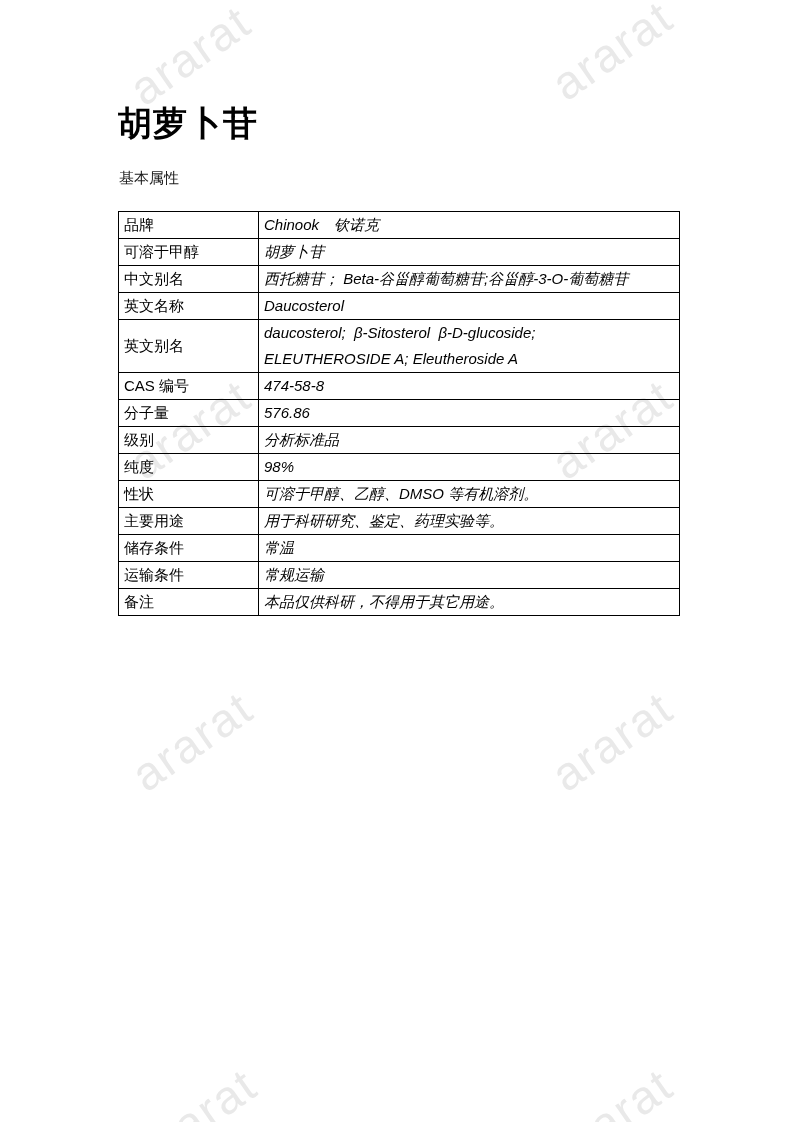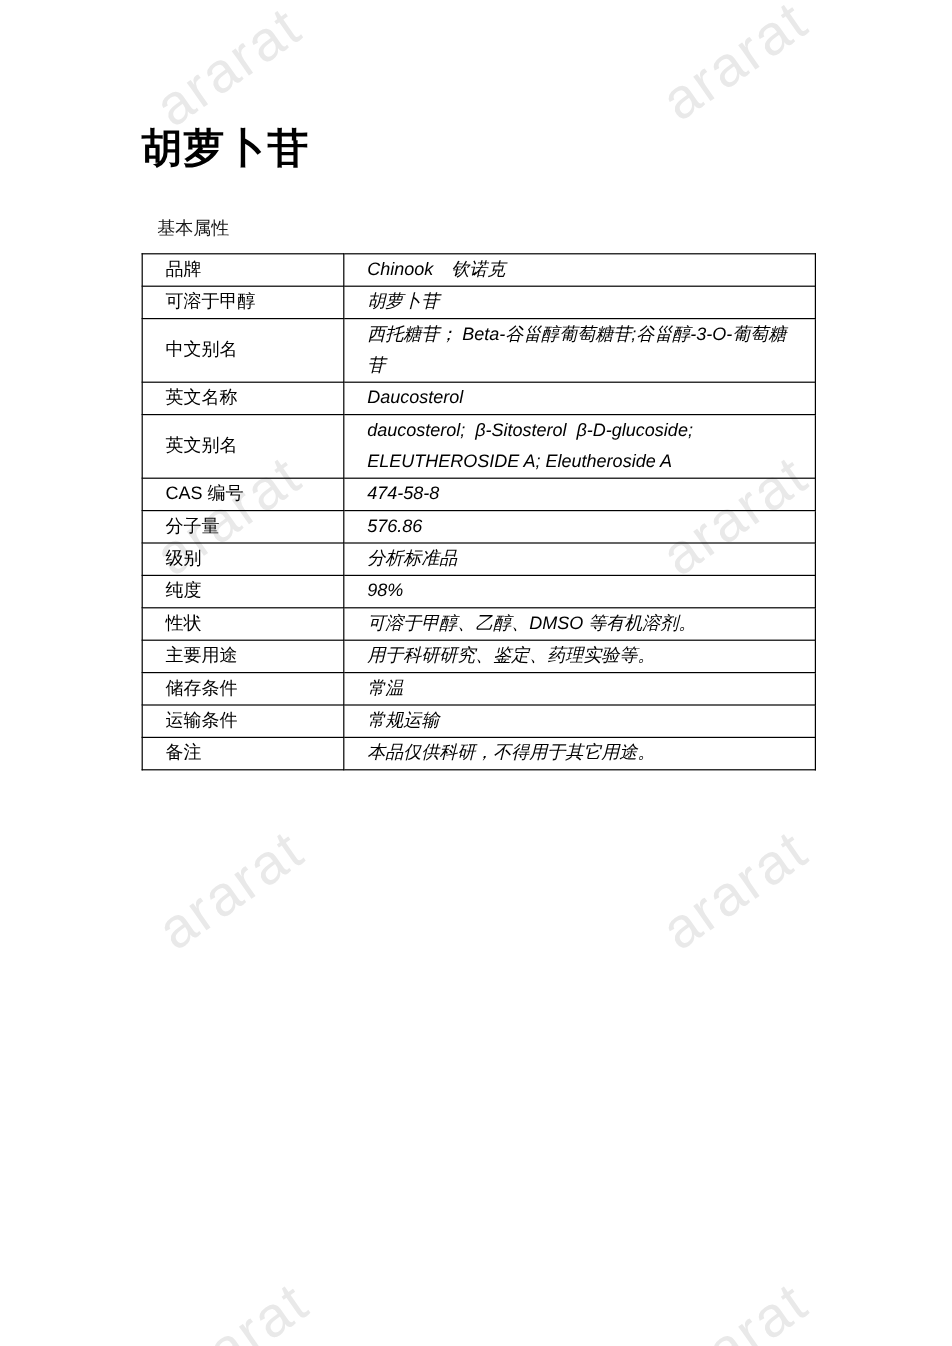--- a/index.html
+++ b/index.html
@@ -45,40 +45,40 @@
     margin: 0;
     font-size: 34px;
     font-weight: 700;
     letter-spacing: 1px;
     color: #000000;
   }
   .section-heading {
     position: absolute;
     left: 119px;
     top: 169px;
-    margin: 12px;
+    margin: 0;
     font-size: 15px;
     font-weight: 400;
     color: #1a1a1a;
   }
 
   table.props {
     position: absolute;
     left: 118px;
     top: 211px;
     width: 562px;
     border-collapse: collapse;
     table-layout: fixed;
     font-size: 15px;
     color: #000000;
     background: transparent;
   }
   table.props td {
     border: 1px solid #000000;
-    padding: 0 19px;
+    padding: 0 5px;
     height: 26px;
     line-height: 26px;
     vertical-align: middle;
     background: transparent;
     overflow: hidden;
   }
   td.prop-label { width: 129px; }
   td.prop-value { white-space: pre-wrap; font-style: italic; }
 </style>
 </head>

